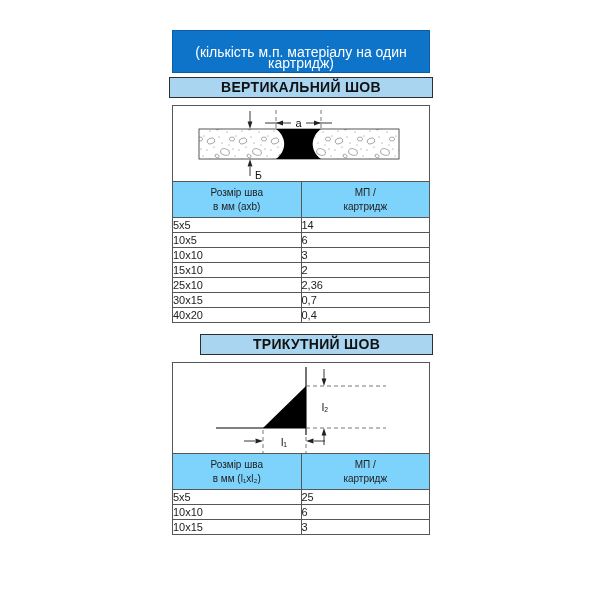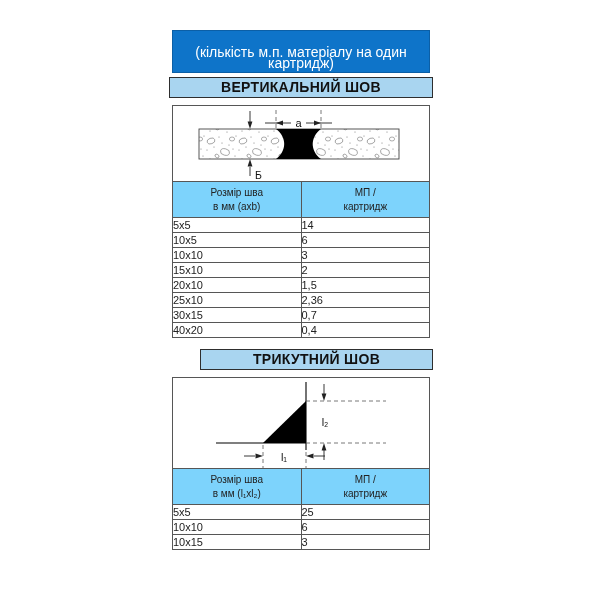--- a/index.html
+++ b/index.html
@@ -198,24 +198,20 @@
           </tr>
         <tr>
             <td>10x10</td>
             <td>3</td>
           </tr>
         <tr>
             <td>15x10</td>
             <td>2</td>
           </tr>
         <tr>
-            <td>20x10</td>
-            <td>1,5</td>
-          </tr>
-        <tr>
             <td>25x10</td>
             <td>2,36</td>
           </tr>
         <tr>
             <td>30x15</td>
             <td>0,7</td>
           </tr>
         <tr>
             <td>40x20</td>
             <td>0,4</td>

